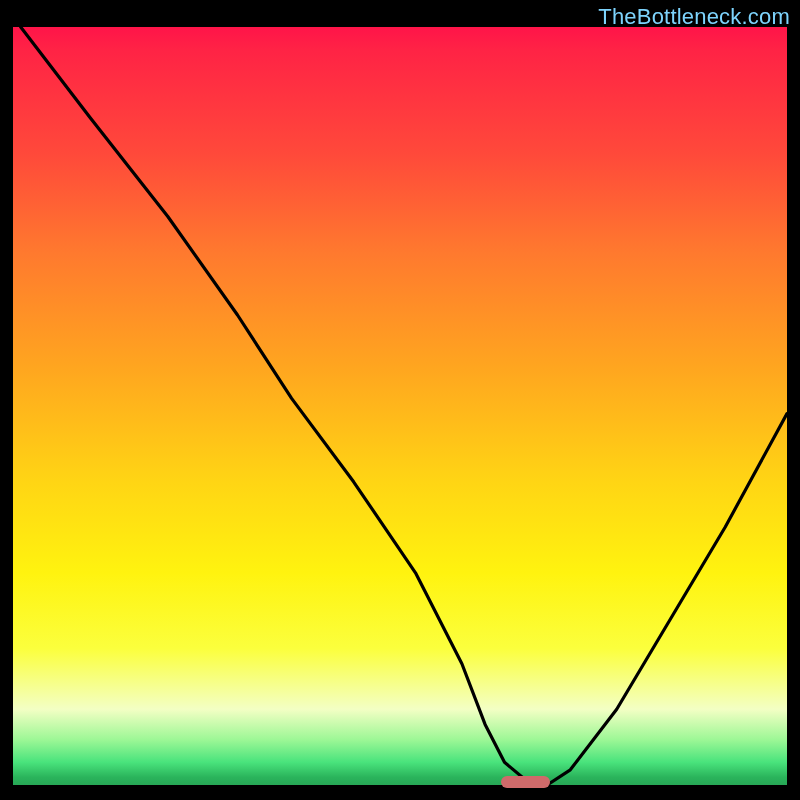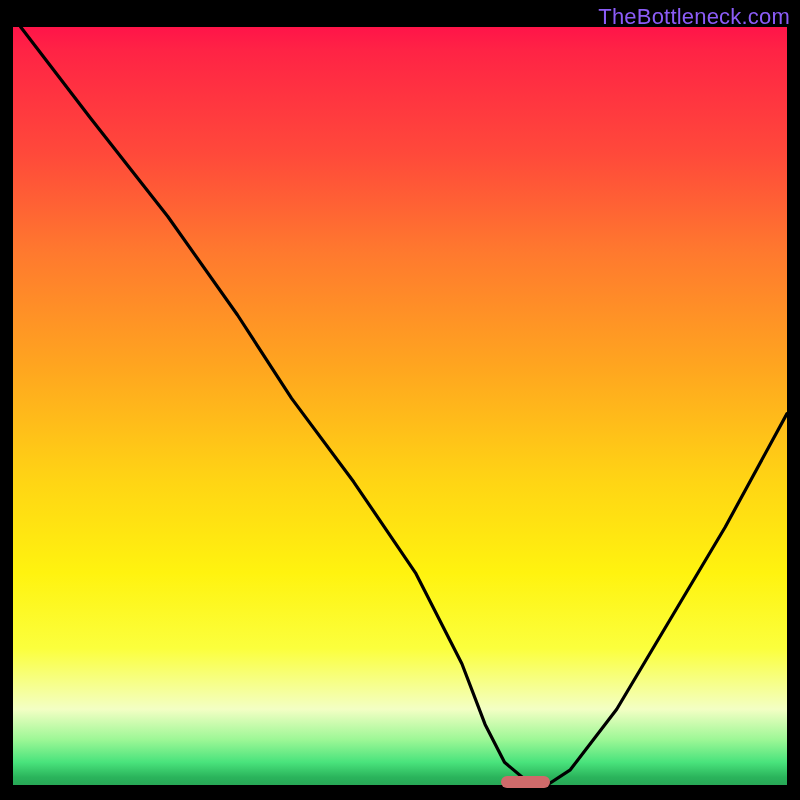--- a/index.html
+++ b/index.html
@@ -60,21 +60,21 @@
   .bottom-knob {
     position: absolute;
     height: 12px;
     border-radius: 6px;
     background: #cf6a6a;
   }
   .watermark {
     position: absolute;
     top: 4px;
     right: 10px;
-    color: #8b5cf6;
+    color: #7dd3fc;
     font-family: Arial, Helvetica, sans-serif;
     font-size: 22px;
     letter-spacing: 0.2px;
   }
 </style>
 </head>
 <body>
 
 <div class="stage">
   <div class="watermark">TheBottleneck.com</div>

